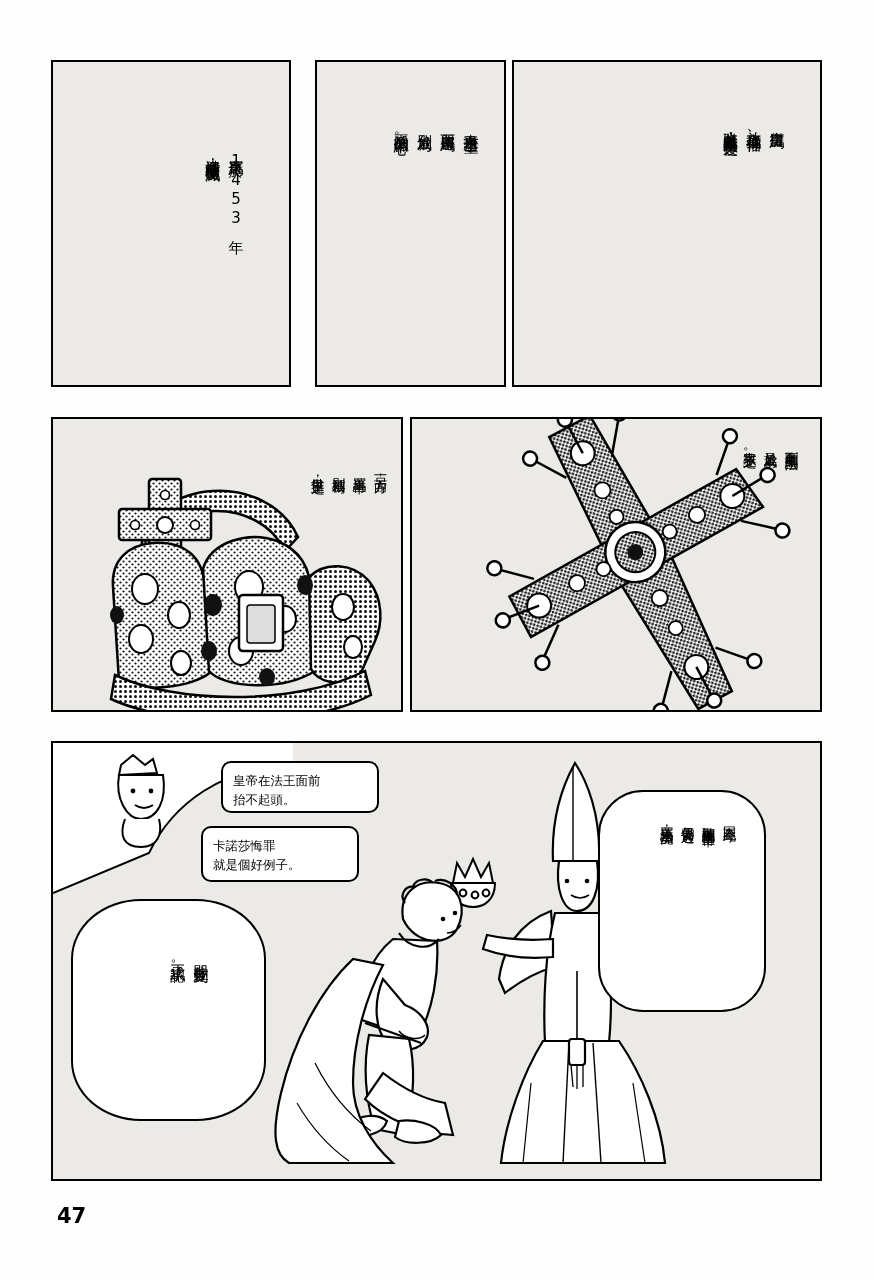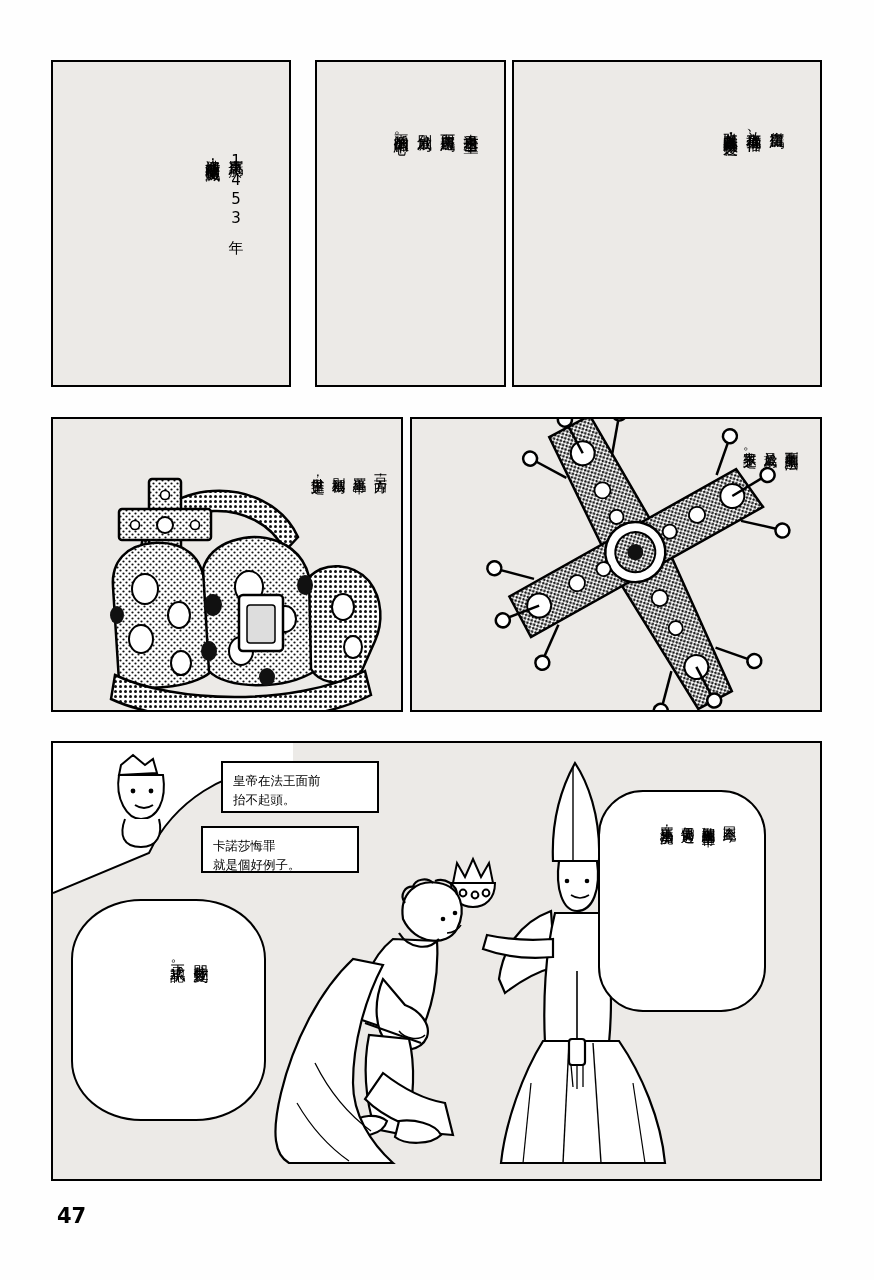--- a/index.html
+++ b/index.html
@@ -70,28 +70,28 @@
   #panel-5 .cap { position: absolute; right: 18px; top: 22px; }
 
   
   #panel-6 { left: 51px; top: 741px; width: 771px; height: 440px; }
 
   
   .balloon {
     position: absolute;
     background: #fff;
     border: 2px solid #000;
-    border-radius: 0;
+    border-radius: 10px;
     box-sizing: border-box;
   }
   .balloon.round { border-radius: 40px; }
   .balloon .htext { padding: 9px 10px; }
 
   #b-1 { left: 168px; top: 18px;  width: 158px; height: 52px; }
-  #b-2 { left: 148px; top: 83px;  width: 158px; height: 47px; }
+  #b-2 { left: 148px; top: 83px;  width: 158px; height: 56px; }
   #b-3 { left: 18px;  top: 156px; width: 195px; height: 222px; border-radius: 70px/60px; }
   #b-4 { left: 545px; top: 47px;  width: 168px; height: 222px; border-radius: 45px; }
 
   #b-3 .vtext { position: absolute; right: 52px; top: 52px; }
   #b-4 .vtext { position: absolute; right: 24px; top: 24px; }
 
   
   #page-number {
     position: absolute;
     left: 57px; top: 1204px;

